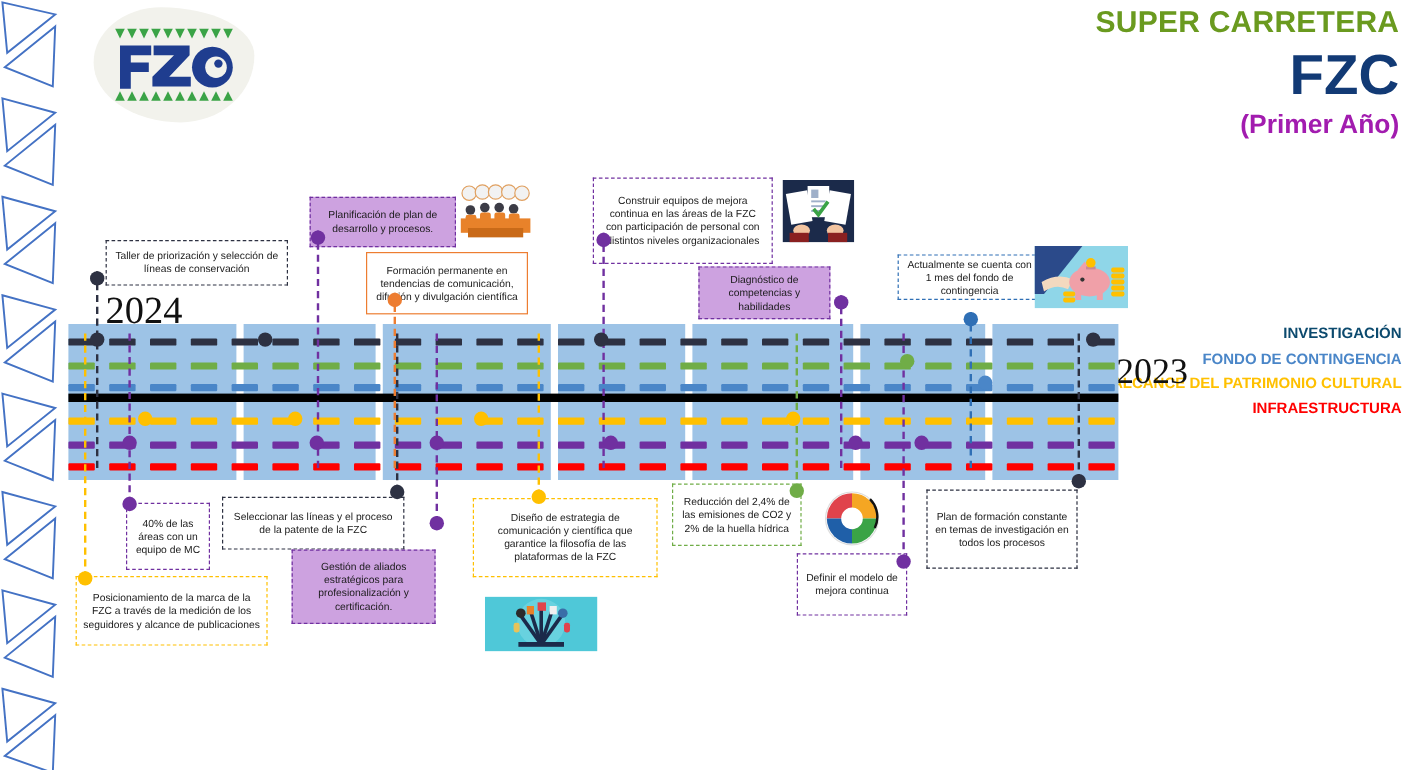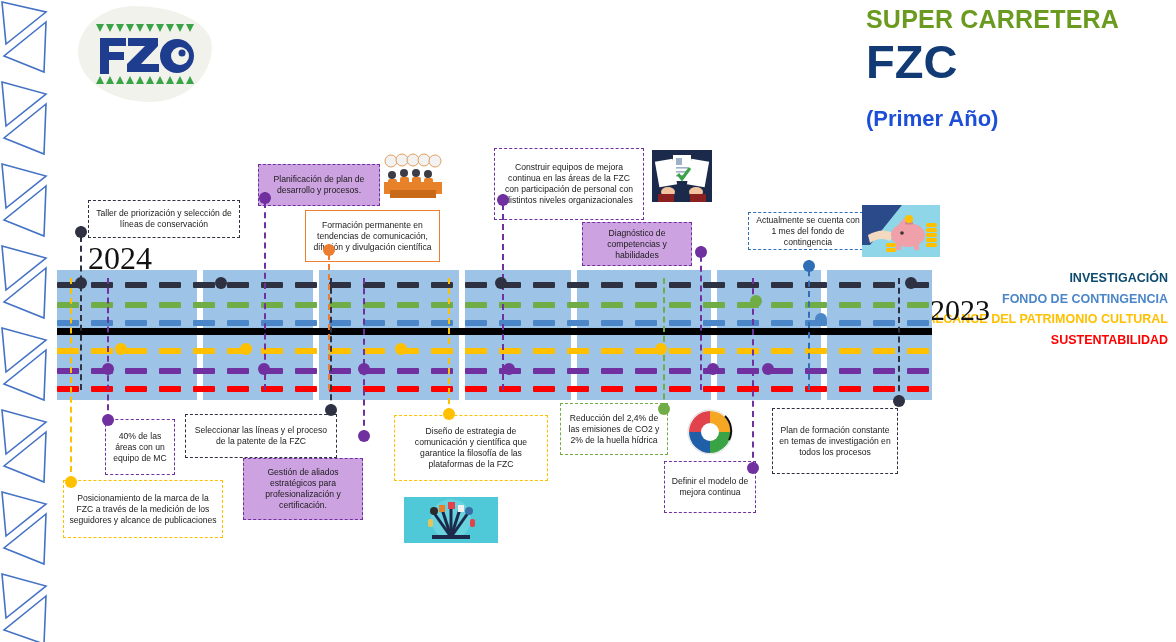--- a/index.html
+++ b/index.html
@@ -14,24 +14,24 @@
   
   .zigzag{position:absolute;left:0;top:0;width:52px;height:642px;}
 
   
   .logo-wrap{position:absolute;left:78px;top:6px;width:134px;height:96px;}
   .logo-blob{position:absolute;inset:0;background:#f2f2ec;
     border-radius:42% 58% 46% 54% / 48% 42% 58% 52%;}
   .logo-inner{position:absolute;left:14px;top:14px;width:106px;height:68px;}
 
   
-  .hdr{position:absolute;right:10px;top:4px;width:300px;text-align:left;}
+  .hdr{position:absolute;right:10px;top:4px;width:300px;text-align:right;}
   .hdr .l1{font:700 25px/31px "Liberation Sans",sans-serif;color:#6a9a1f;letter-spacing:.2px;}
   .hdr .l2{font:700 47px/50px "Liberation Sans",sans-serif;color:#123a75;margin-top:2px;}
-  .hdr .l3{font:700 22px/28px "Liberation Sans",sans-serif;color:#1d4ed8;margin-top:18px;}
+  .hdr .l3{font:700 22px/28px "Liberation Sans",sans-serif;color:#a21caf;margin-top:3px;}
 
   
   .legend{position:absolute;right:8px;top:268px;width:262px;text-align:right;}
   .legend div{font:700 12.5px/20.5px "Liberation Sans",sans-serif;white-space:nowrap;}
   .yr2023{position:absolute;left:930px;top:293px;
     font:400 30px/34px "Liberation Serif",serif;color:#111;}
   .yr2024{position:absolute;left:88px;top:240px;
     font:400 32px/36px "Liberation Serif",serif;color:#111;}
 
   
@@ -126,21 +126,21 @@
   <div class="hdr">
     <div class="l1">SUPER CARRETERA</div>
     <div class="l2">FZC</div>
     <div class="l3">(Primer Año)</div>
   </div>
 
   <div class="legend">
       <div style="color: #0c4a6e;">INVESTIGACIÓN</div>
       <div style="color: rgb(74, 134, 200);">FONDO DE CONTINGENCIA</div>
       <div style="color: rgb(255, 192, 0);">ALCANCE DEL PATRIMONIO CULTURAL</div>
-      <div style="color: rgb(255, 0, 0);">SUSTENTABILIDAD</div>
+      <div style="color: rgb(255, 0, 0);">INFRAESTRUCTURA</div>
     </div>
   <div class="yr2023">2023</div>
   <div class="yr2024">2024</div>
 
   <div class="road">
       <div class="seg" style="left: 0px; width: 140px; background: rgb(157, 195, 230);"></div>
       <div class="seg" style="left: 146px; width: 110px; background: rgb(157, 195, 230);"></div>
       <div class="seg" style="left: 262px; width: 140px; background: rgb(157, 195, 230);"></div>
       <div class="seg" style="left: 408px; width: 106px; background: rgb(157, 195, 230);"></div>
       <div class="seg" style="left: 520px; width: 134px; background: rgb(157, 195, 230);"></div>

